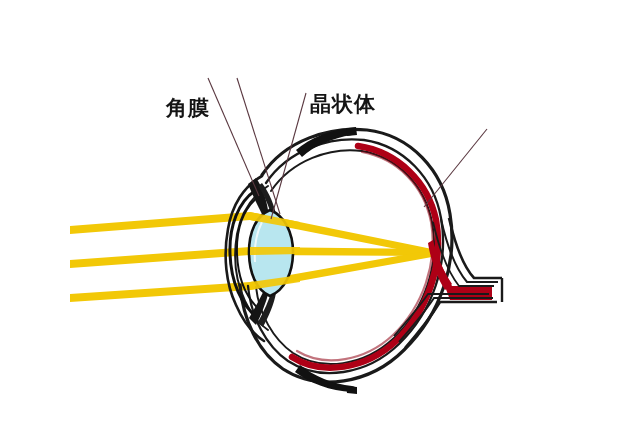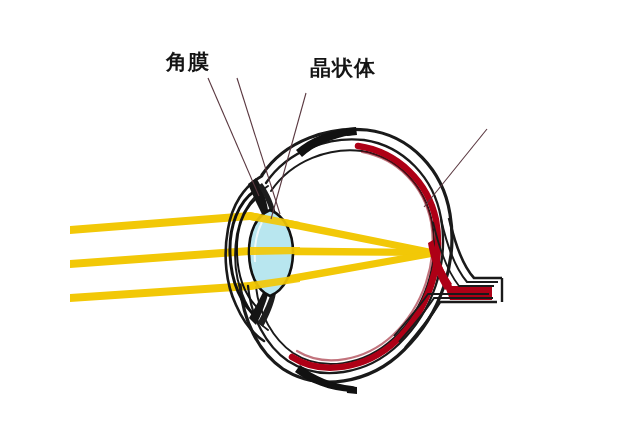--- a/index.html
+++ b/index.html
@@ -24,23 +24,24 @@
   }
   .anno-label {
     position: absolute;
     font-family: "Liberation Serif", "DejaVu Serif", serif;
     font-weight: bold;
     font-size: 21px;
     color: #141414;
     letter-spacing: 1px;
     white-space: nowrap;
     line-height: 1;
+    margin-top: 46px;
   }
   #label-cornea { left: 166px; top: 52px; }
-  #label-lens   { left: 310px; top: 58px; }
+  #label-lens   { left: 310px; top: 48px; }
   #label-retina { left: 489px; top: 113px; }
 </style>
 </head>
 <body>
 
 <div id="stage">
 
   <svg id="eye-svg" viewBox="0 0 640 421">
 
     <g>

